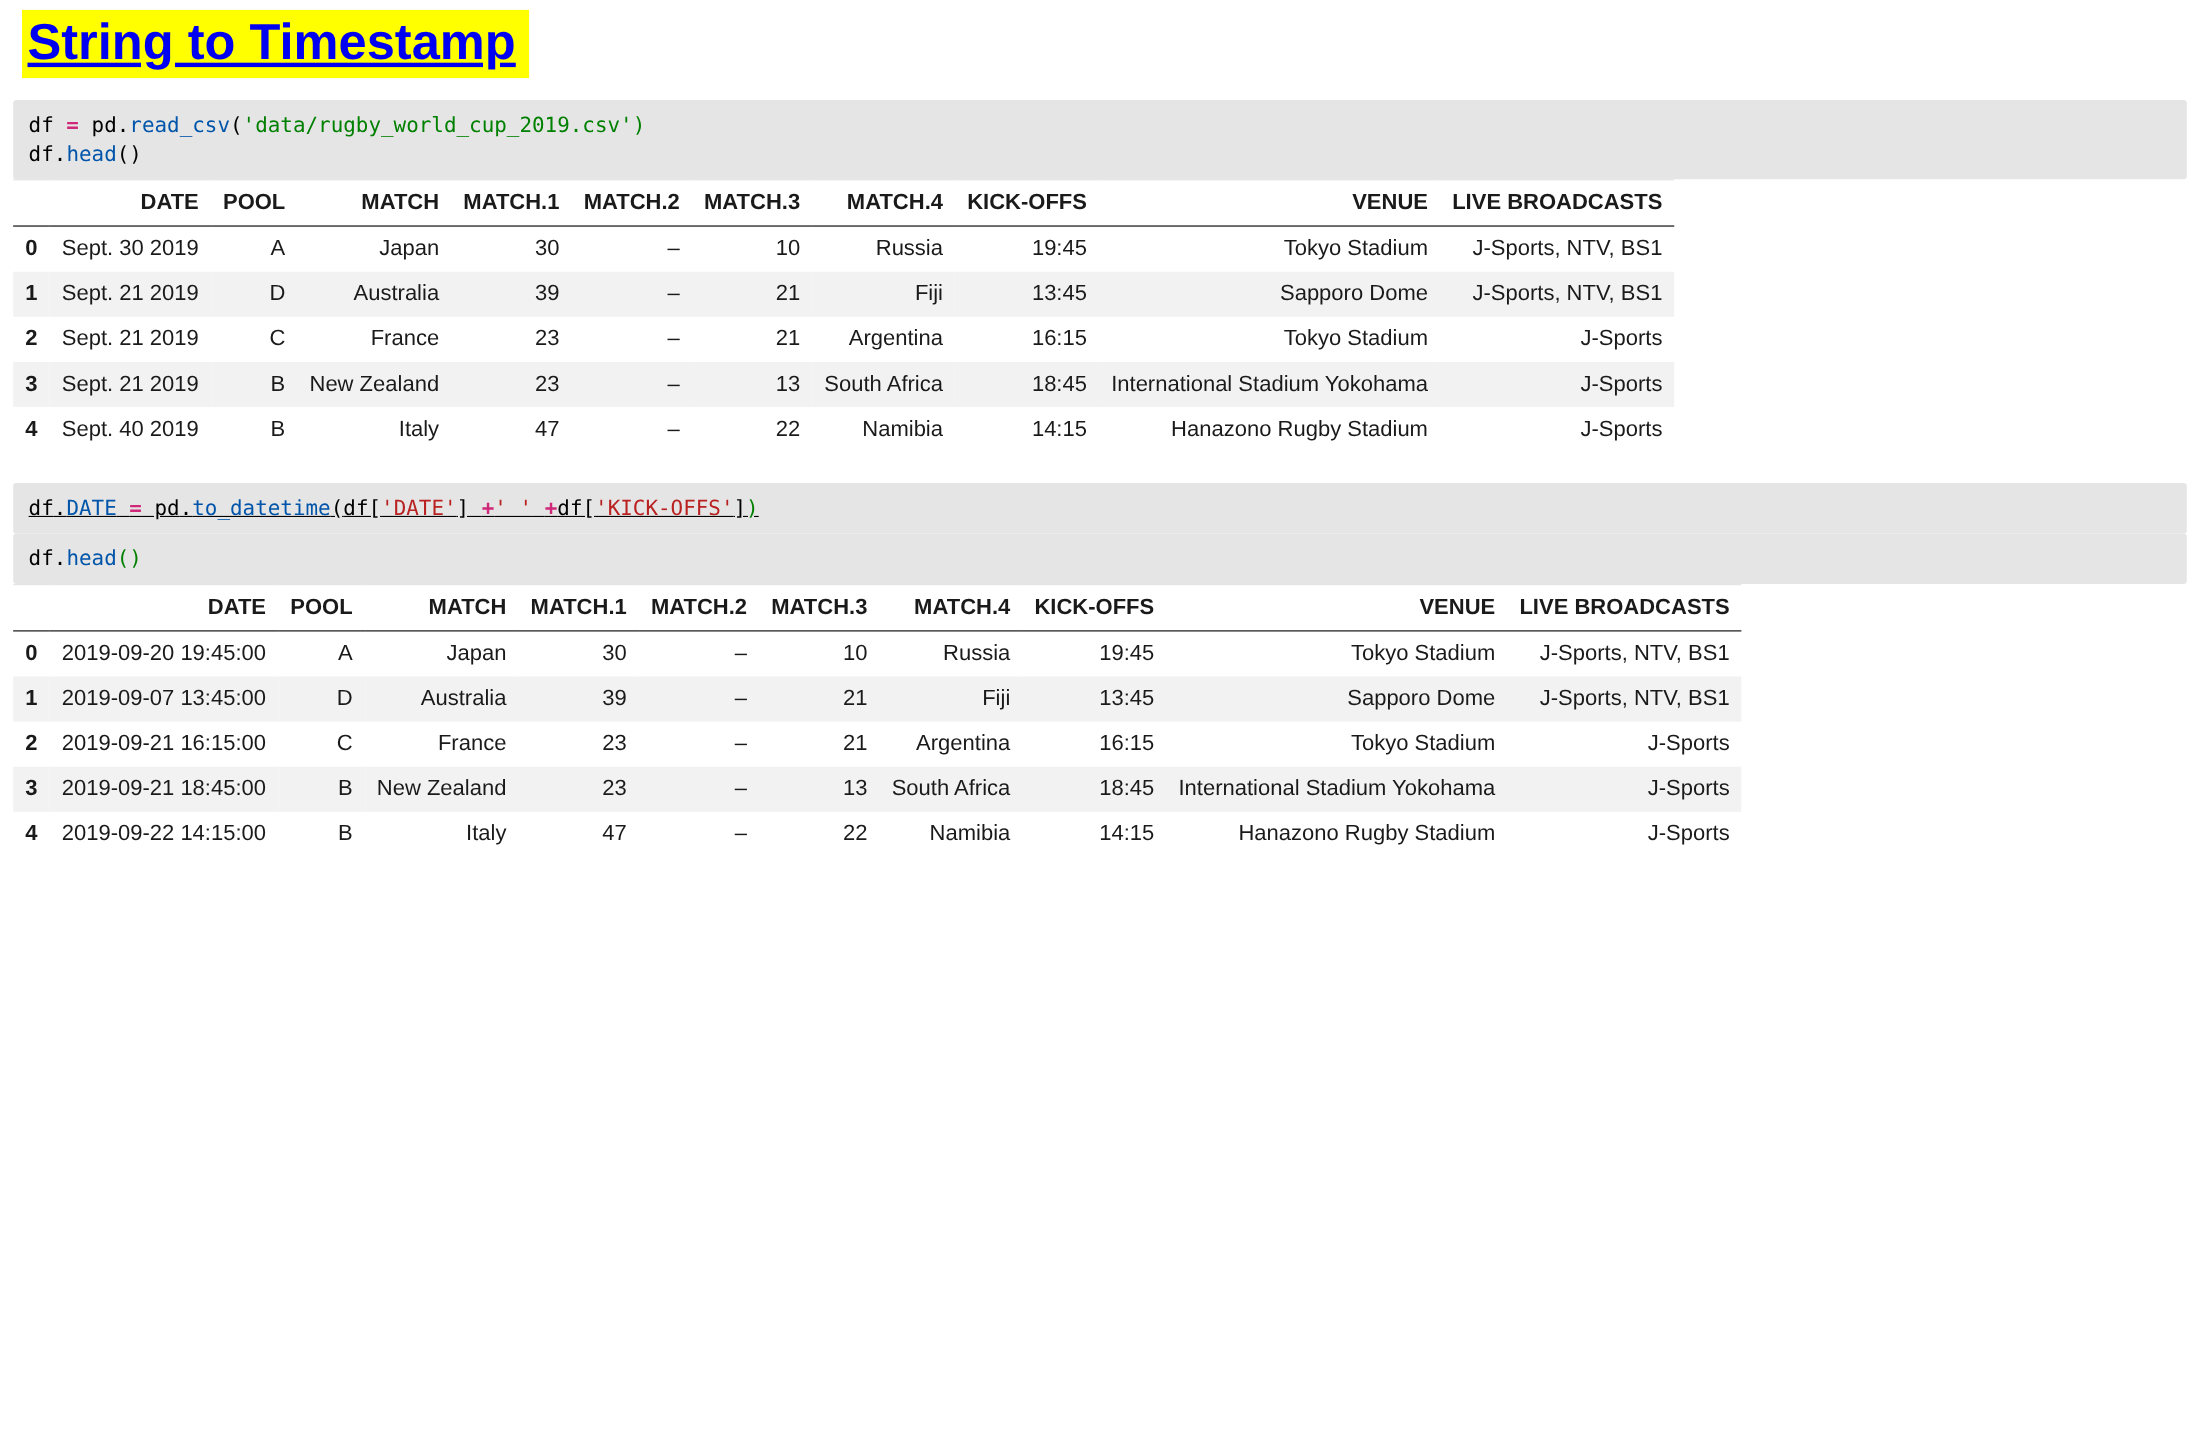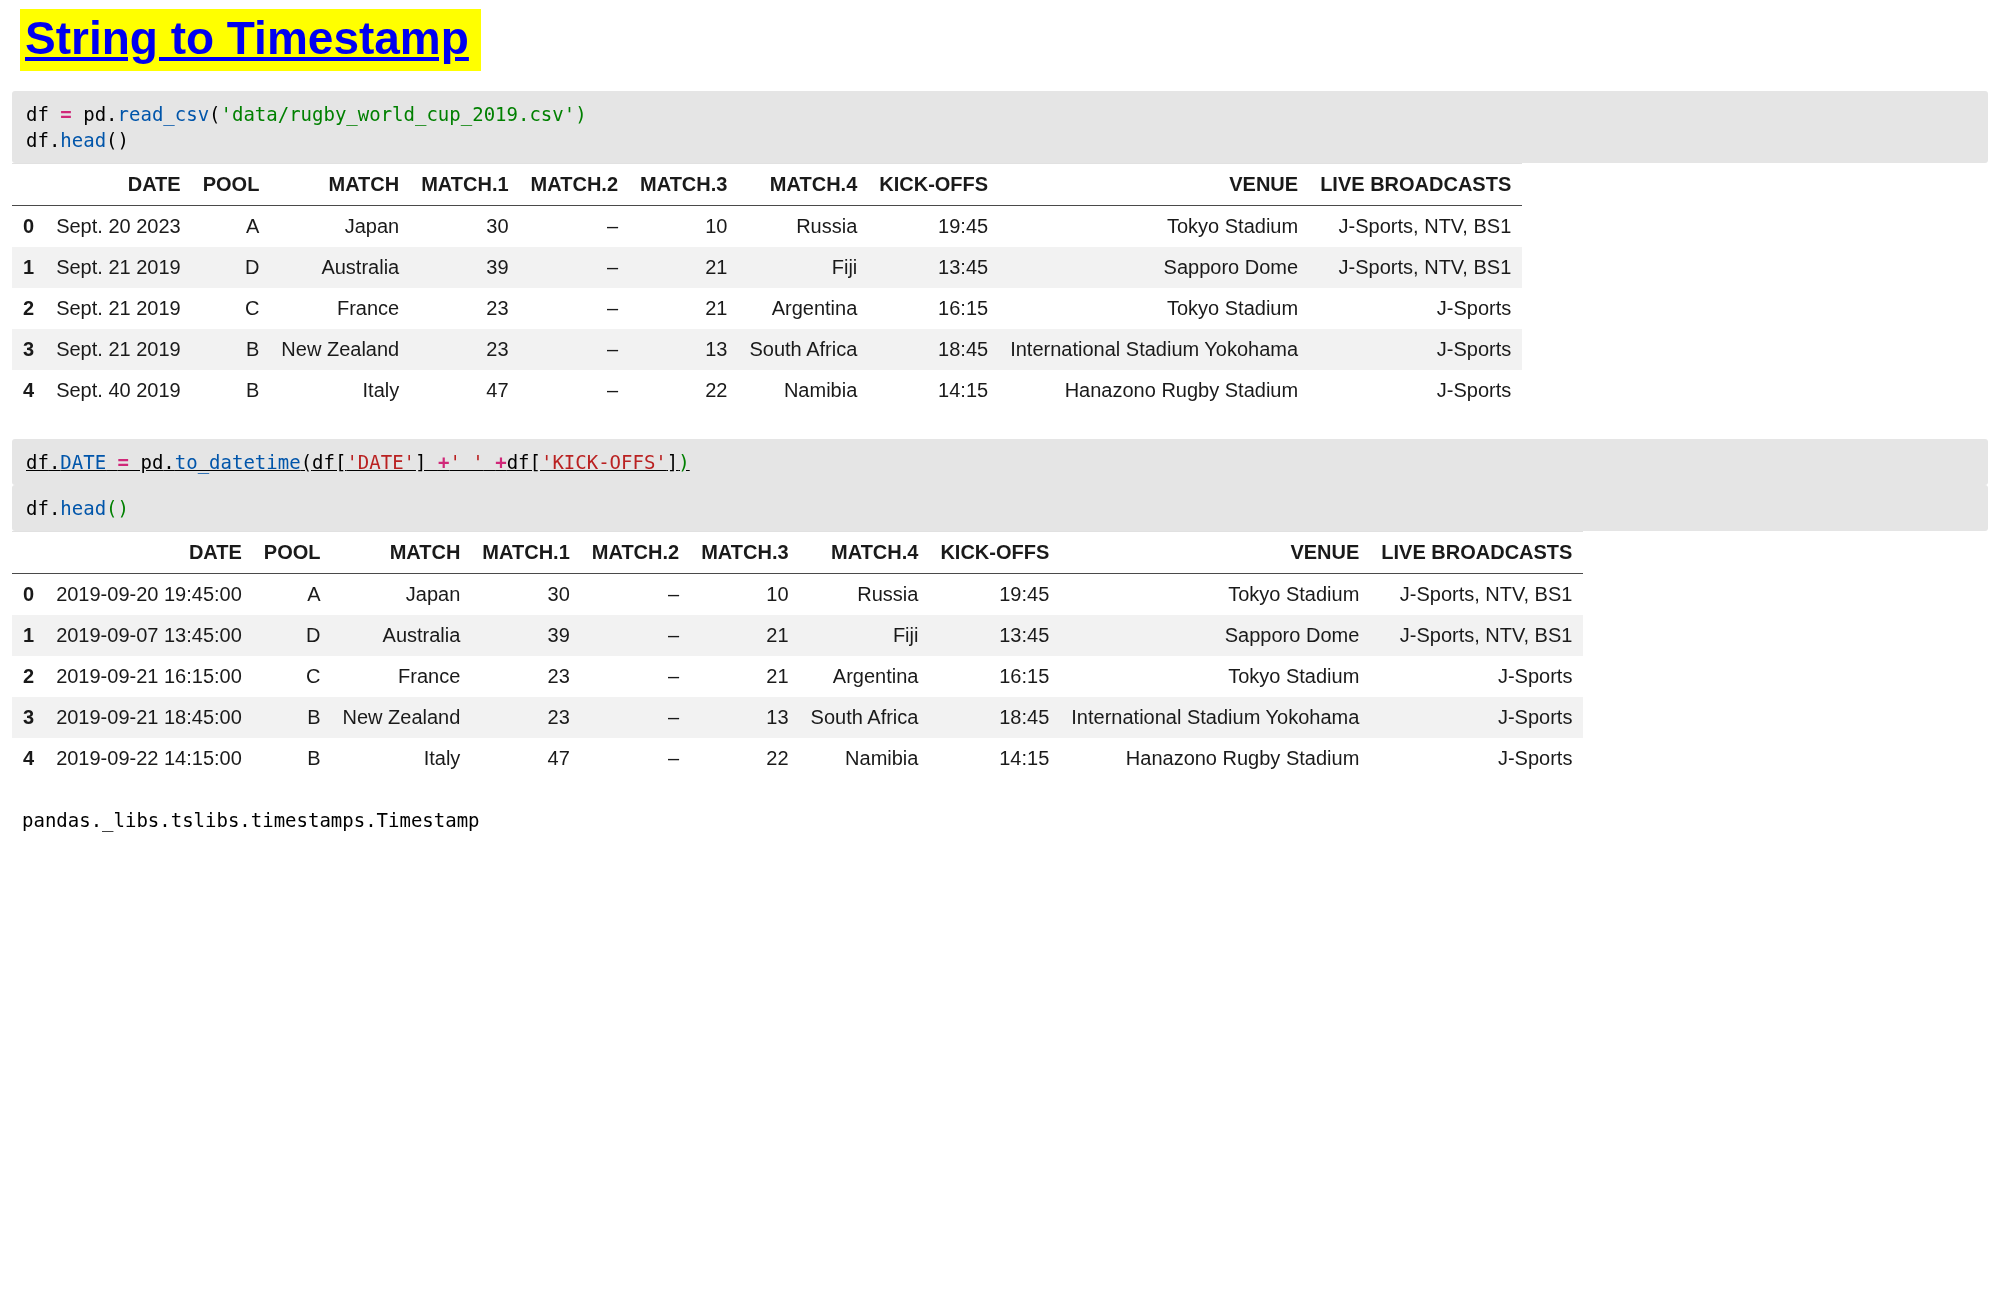--- a/index.html
+++ b/index.html
@@ -66,21 +66,21 @@
           <th>MATCH.3</th>
           <th>MATCH.4</th>
           <th>KICK-OFFS</th>
           <th>VENUE</th>
           <th>LIVE BROADCASTS</th>
         </tr>
       </thead>
       <tbody>
         <tr>
           <th>0</th>
-          <td>Sept. 20 2023</td>
+          <td>Sept. 30 2019</td>
           <td>A</td>
           <td>Japan</td>
           <td>30</td>
           <td>–</td>
           <td>10</td>
           <td>Russia</td>
           <td>19:45</td>
           <td>Tokyo Stadium</td>
           <td>J-Sports, NTV, BS1</td>
         </tr>
@@ -224,15 +224,14 @@
           <td>22</td>
           <td>Namibia</td>
           <td>14:15</td>
           <td>Hanazono Rugby Stadium</td>
           <td>J-Sports</td>
         </tr>
       </tbody>
     </table>
 
 
-  <div class="plain-output">pandas._libs.tslibs.timestamps.Timestamp</div>
 
 </div>
 
 </body></html>

